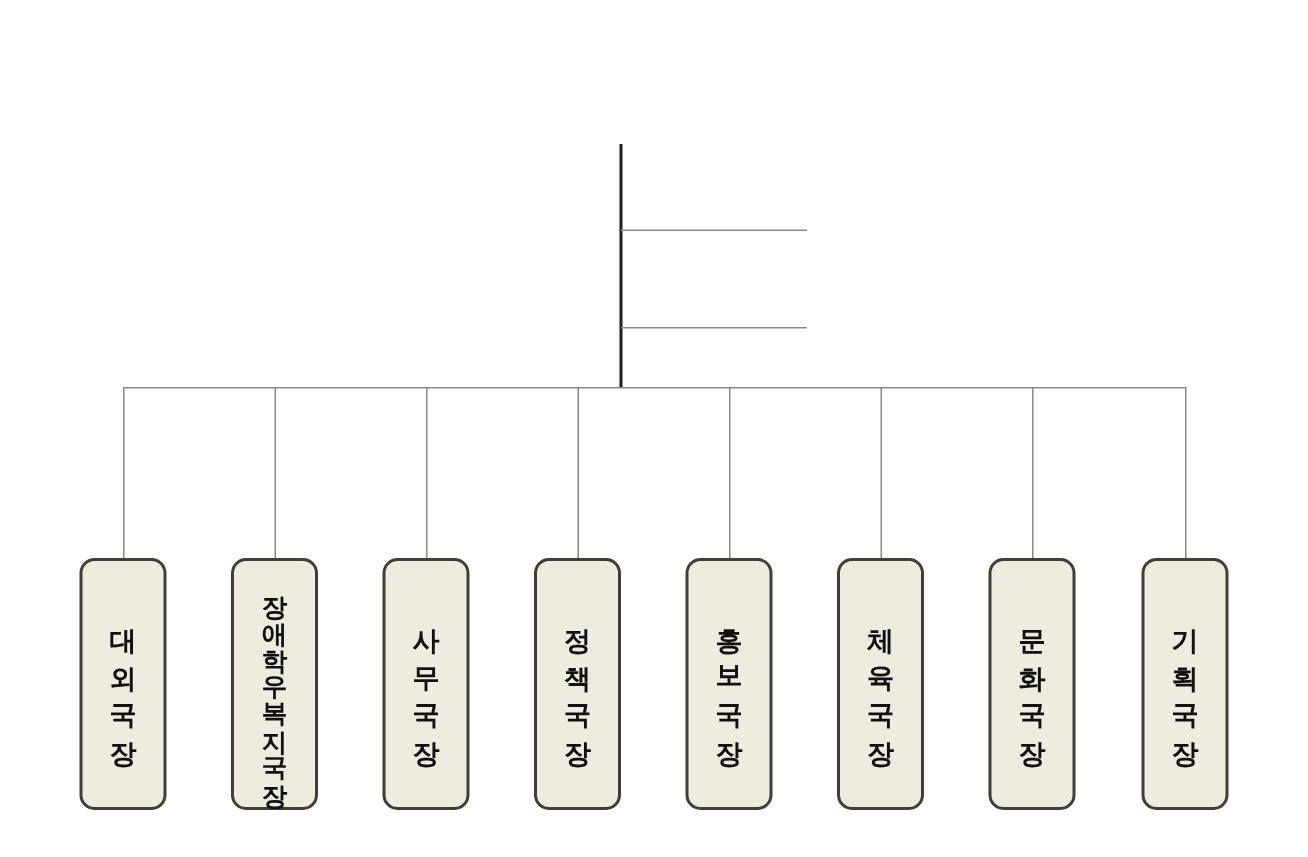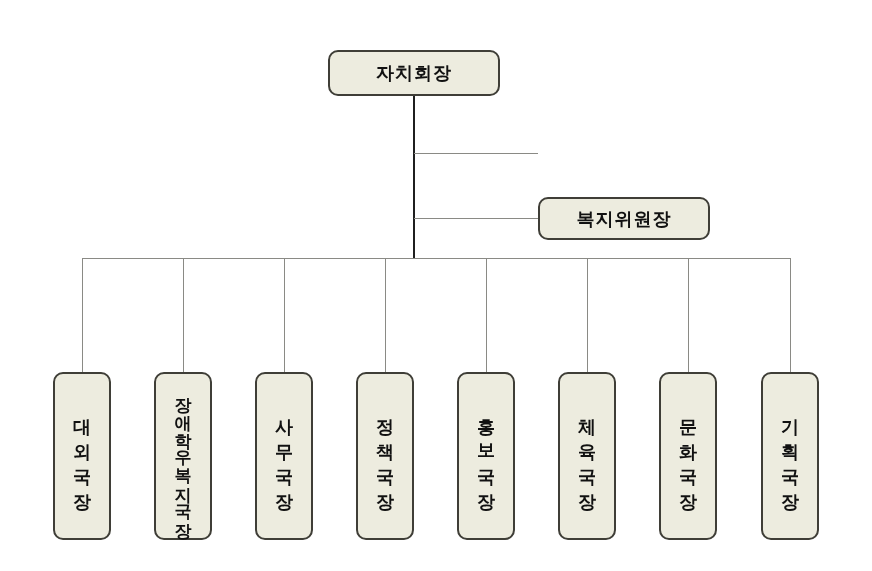--- a/index.html
+++ b/index.html
@@ -80,27 +80,21 @@
 
   <div class="line drop" style="left:82px"></div>
   <div class="line drop" style="left:183px"></div>
   <div class="line drop" style="left:284px"></div>
   <div class="line drop" style="left:385px"></div>
   <div class="line drop" style="left:486px"></div>
   <div class="line drop" style="left:587px"></div>
   <div class="line drop" style="left:688px"></div>
   <div class="line drop" style="left:790px"></div>
 
-  <div class="node hnode top-box">
-    <span>자치회장</span>
-  </div>
 
-  <div class="node hnode side-box-2">
-    <span>복지위원장</span>
-  </div>
 
   <div class="node dept" style="left:53px">
     <span class="vlabel">대외국장</span>
   </div>
   <div class="node dept" style="left:154px">
     <span class="vlabel long">장애학우복지국장</span>
   </div>
   <div class="node dept" style="left:255px">
     <span class="vlabel">사무국장</span>
   </div>

